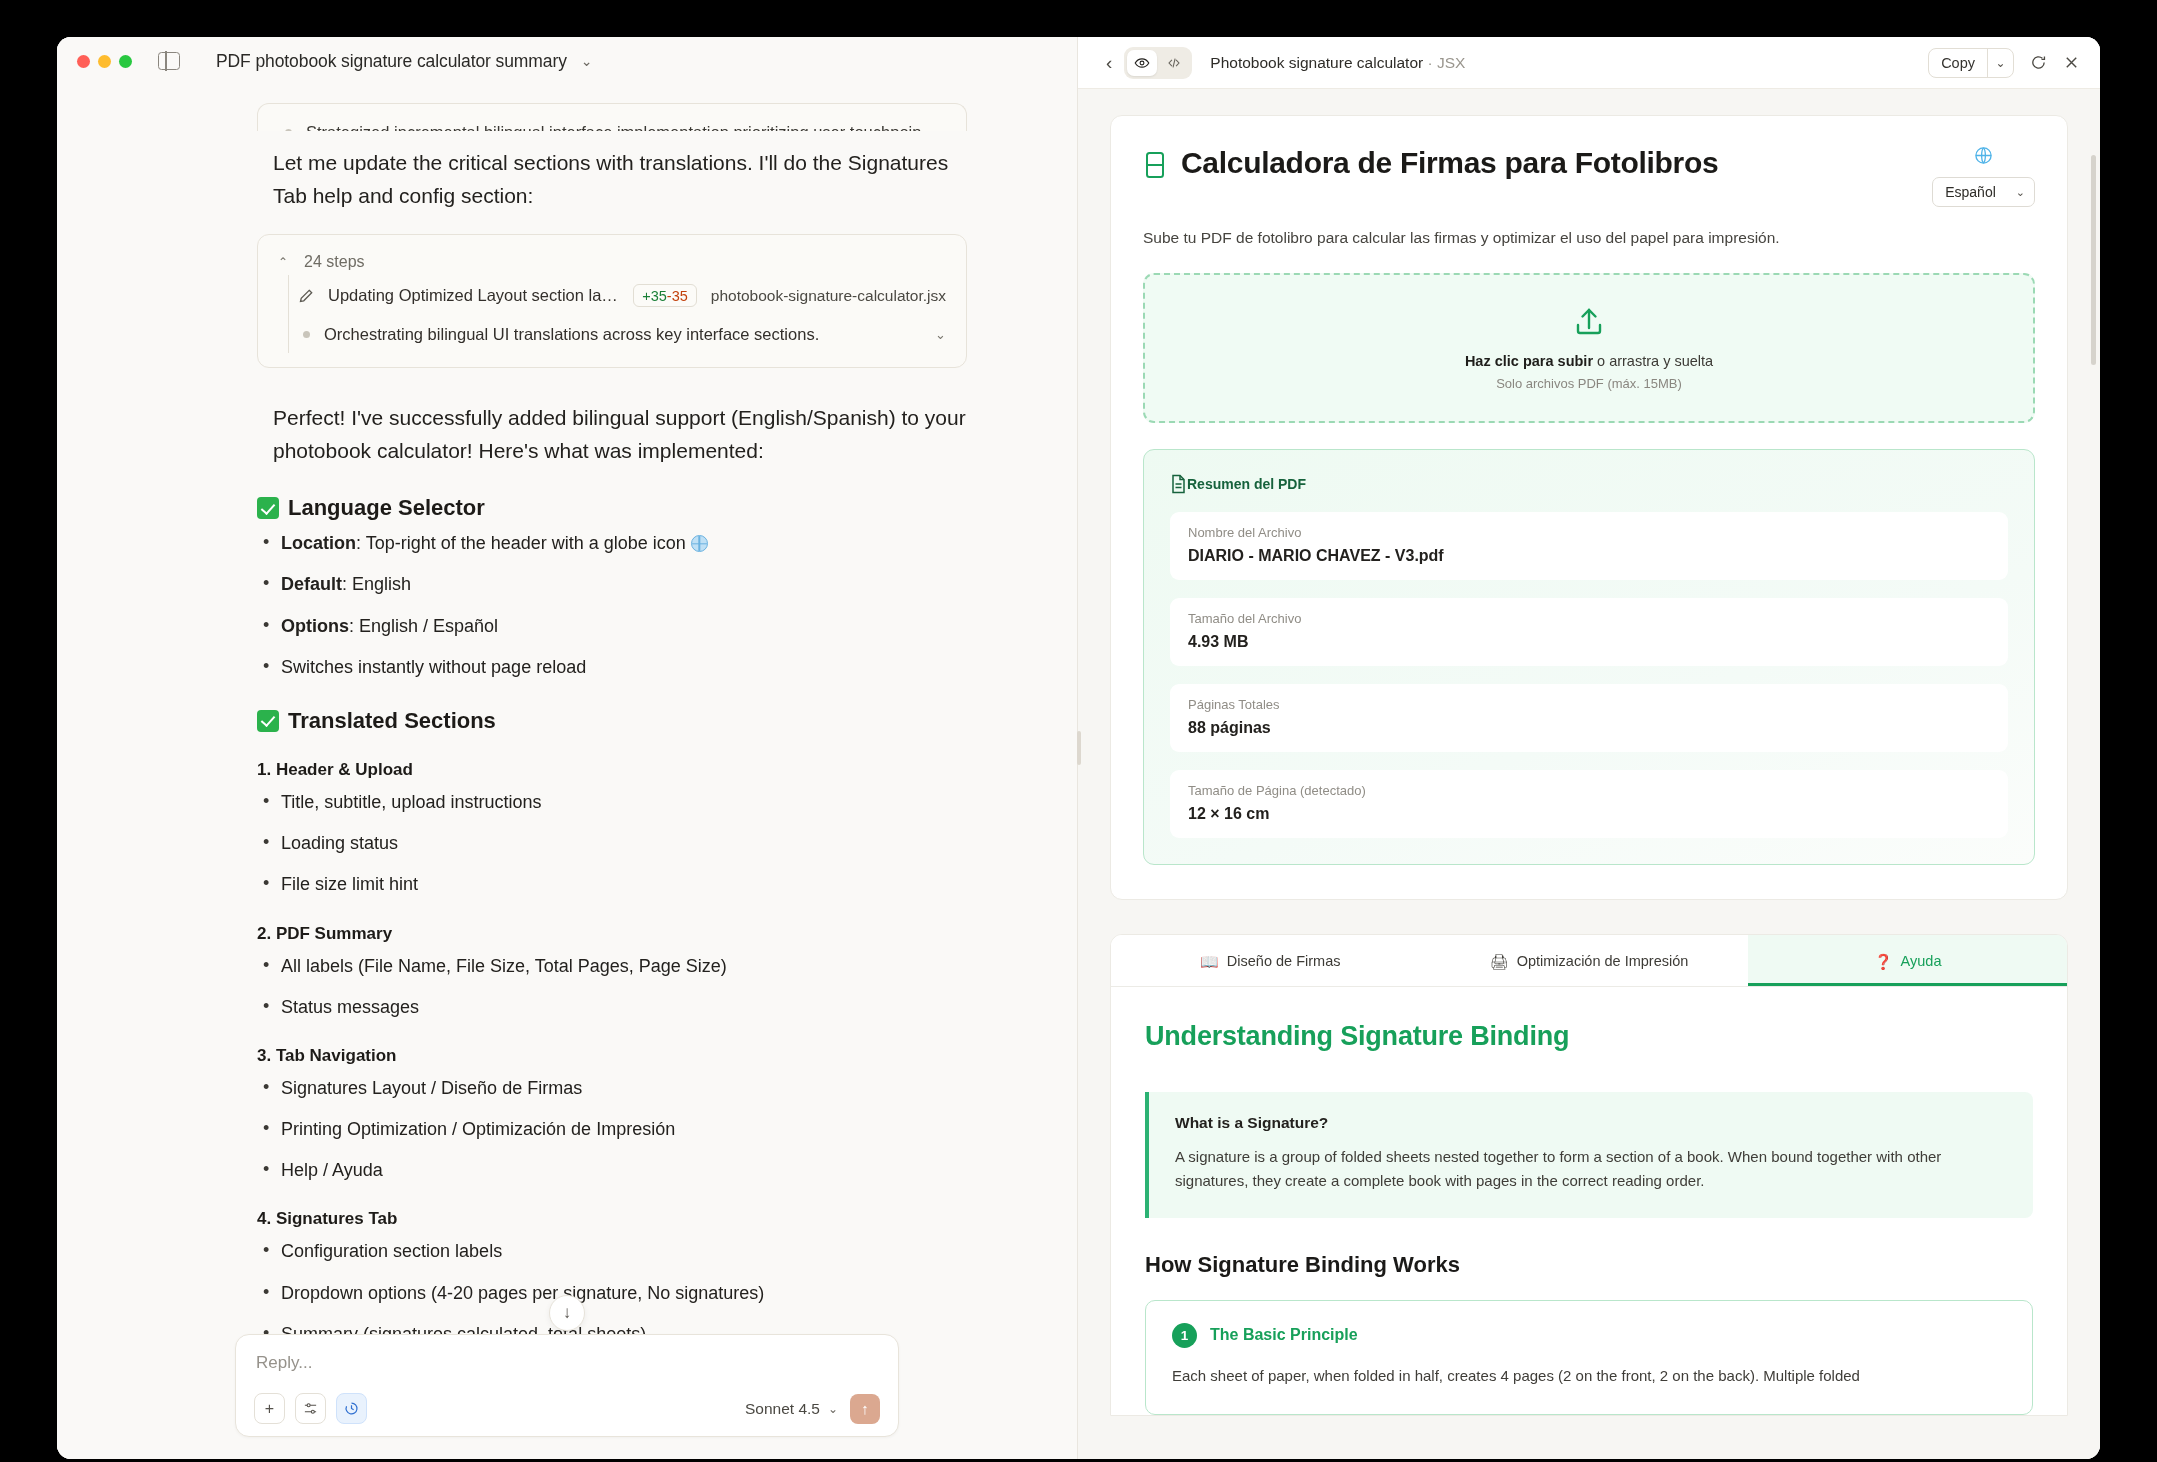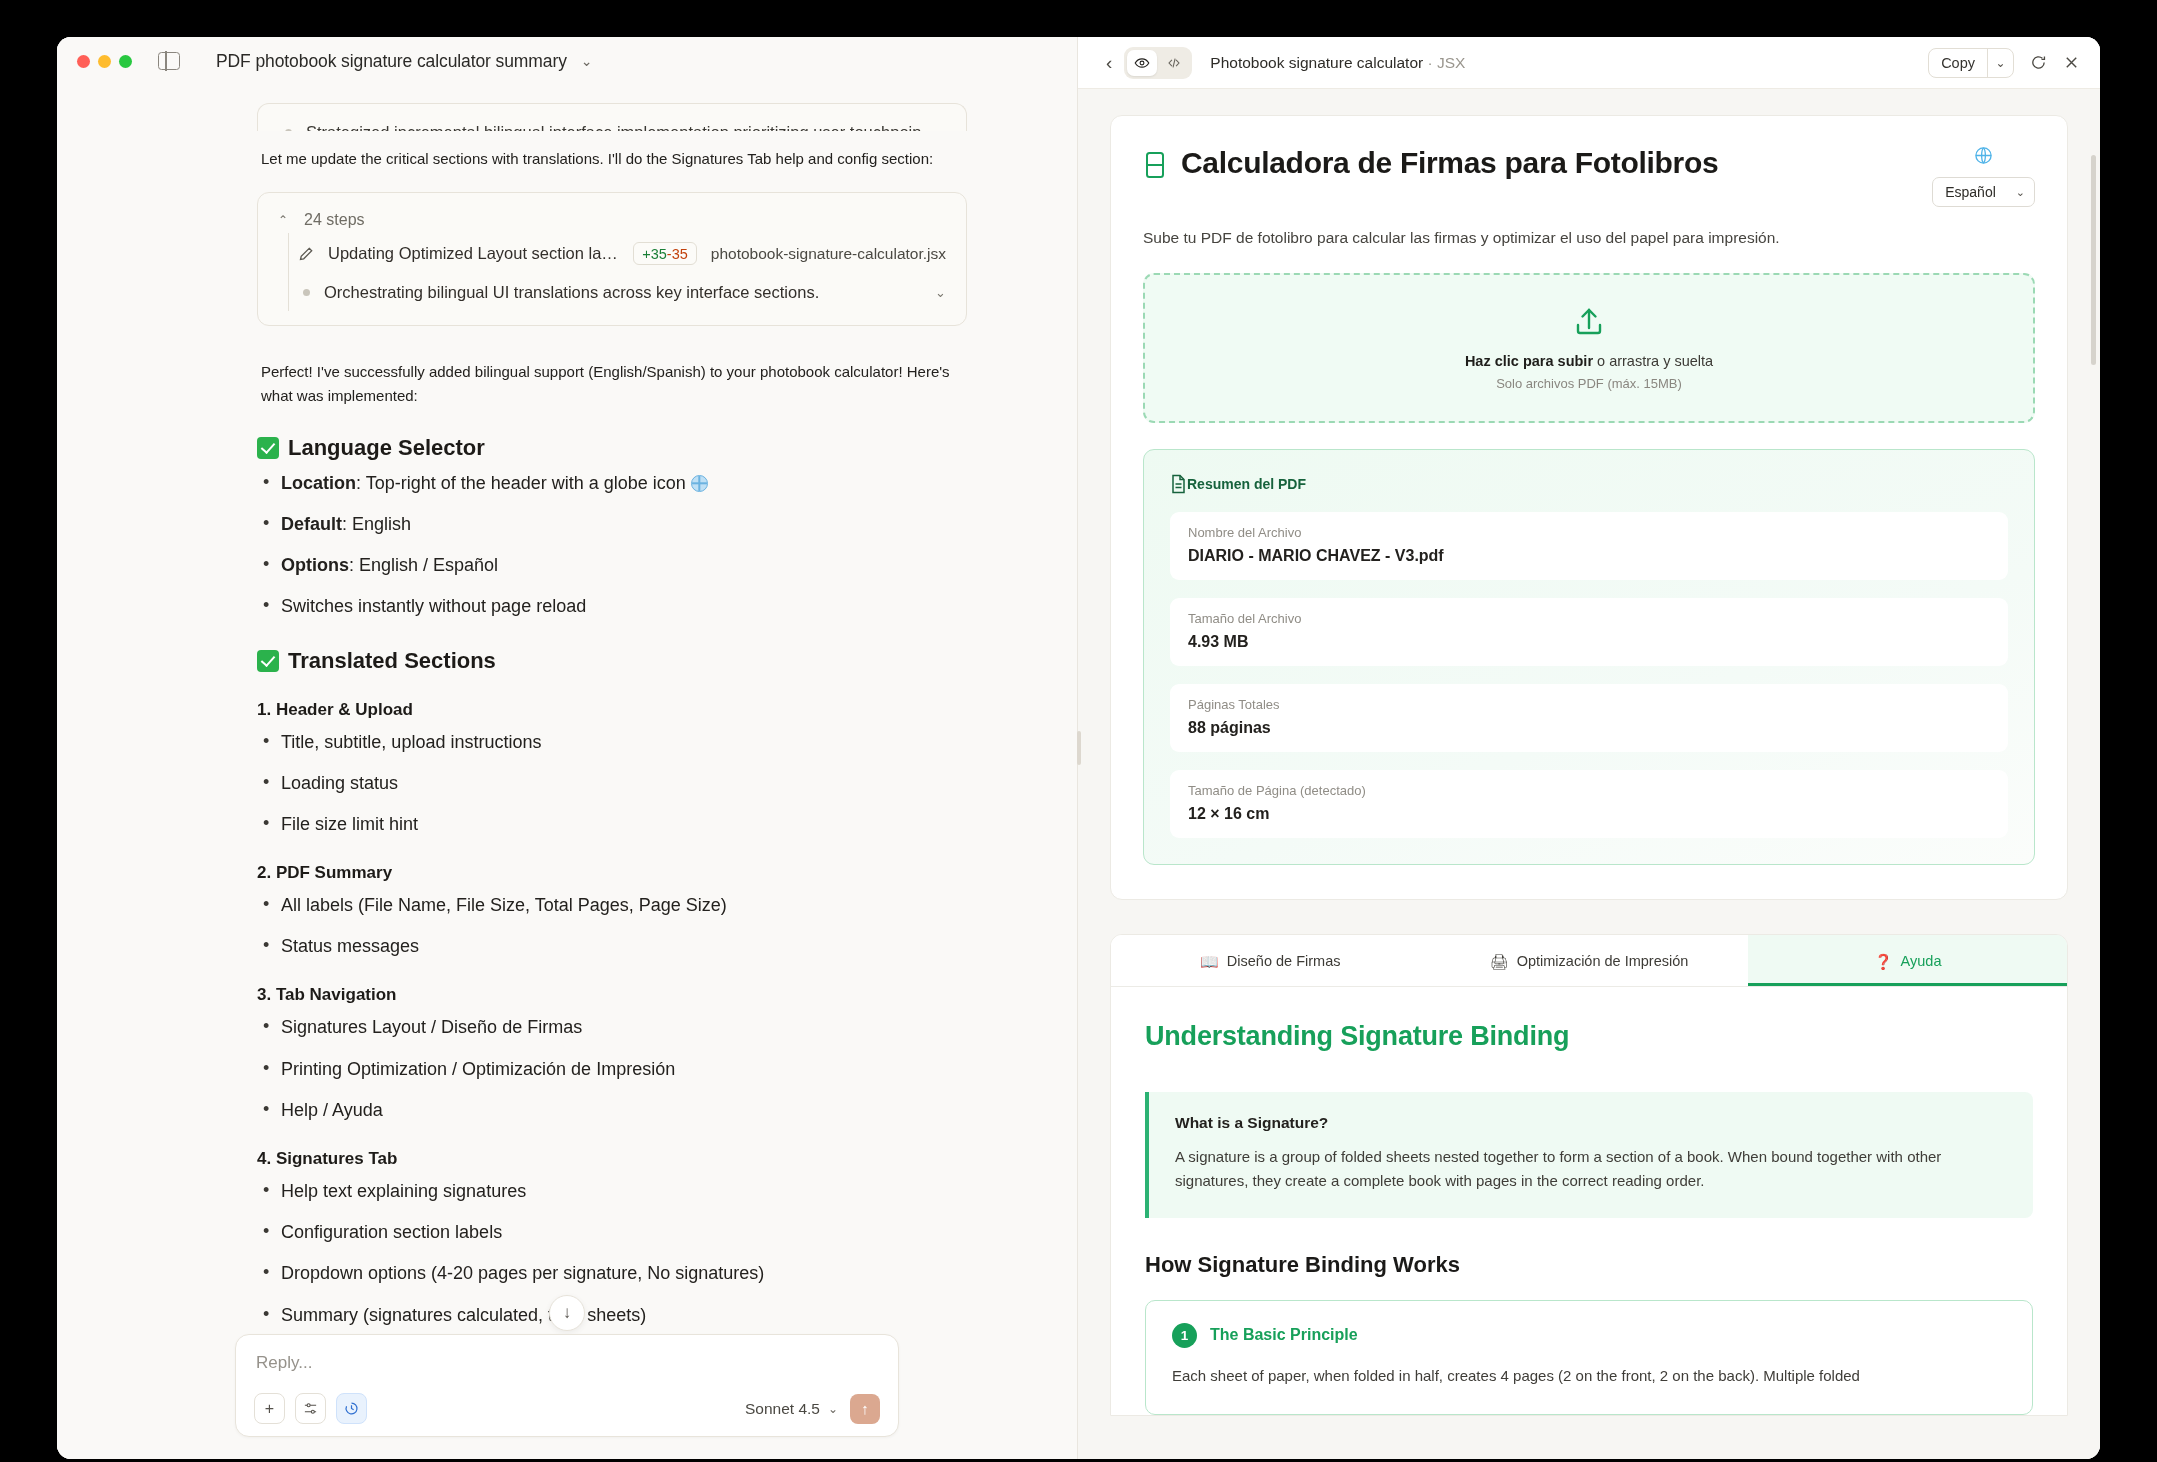--- a/index.html
+++ b/index.html
@@ -98,24 +98,24 @@
     padding: 7px 0;
   }
   .step-row .bullet {
     width: 7px; height: 7px; border-radius: 50%;
     background: #c9c5bb; flex: 0 0 7px; margin-left: 7px;
   }
   .step-row .txt { flex: 1; white-space: nowrap; overflow: hidden; }
   .step-chev { color: #7a776f; font-size: 13px; }
 
   .para {
-    font-size: 15px;
+    font-size: 21px;
     line-height: 1.55;
     color: #23211e;
-    margin: 34px 0 0 4px;
+    margin: 34px 0 0 16px;
   }
 
   .steps-card {
     margin-top: 22px;
     border: 1px solid #e7e3da;
     border-radius: 12px;
     background: #fbfaf7;
     padding: 12px 20px 14px 20px;
   }
   .steps-head {
@@ -456,21 +456,20 @@
 
         <h4 class="mdh4">3. Tab Navigation</h4>
         <ul class="md">
           <li>Signatures Layout / Diseño de Firmas</li>
           <li>Printing Optimization / Optimización de Impresión</li>
           <li>Help / Ayuda</li>
         </ul>
 
         <h4 class="mdh4">4. Signatures Tab</h4>
         <ul class="md">
-          <li>Help text explaining signatures</li>
           <li>Configuration section labels</li>
           <li>Dropdown options (4-20 pages per signature, No signatures)</li>
           <li>Summary (signatures calculated, total sheets)</li>
           <li>Export button</li>
 
         </ul>
 
       </div>
 
       <div class="scroll-down-btn">↓</div>

